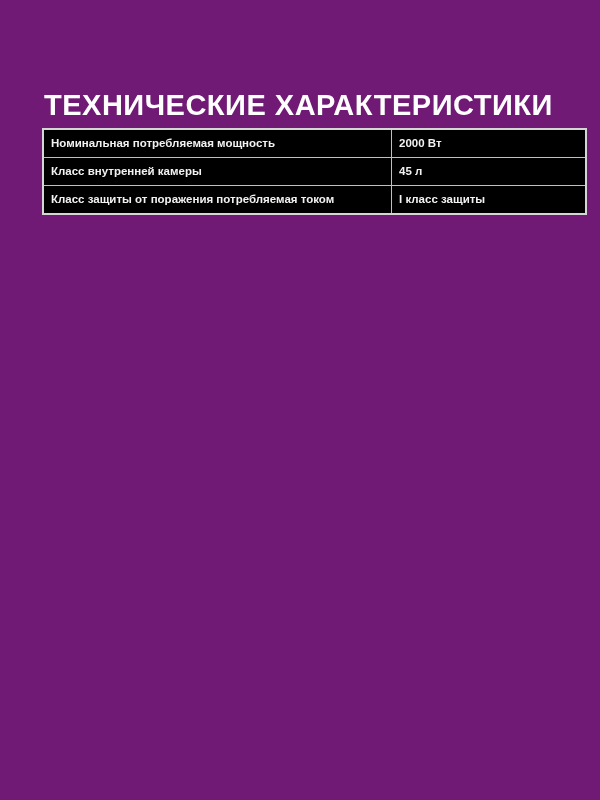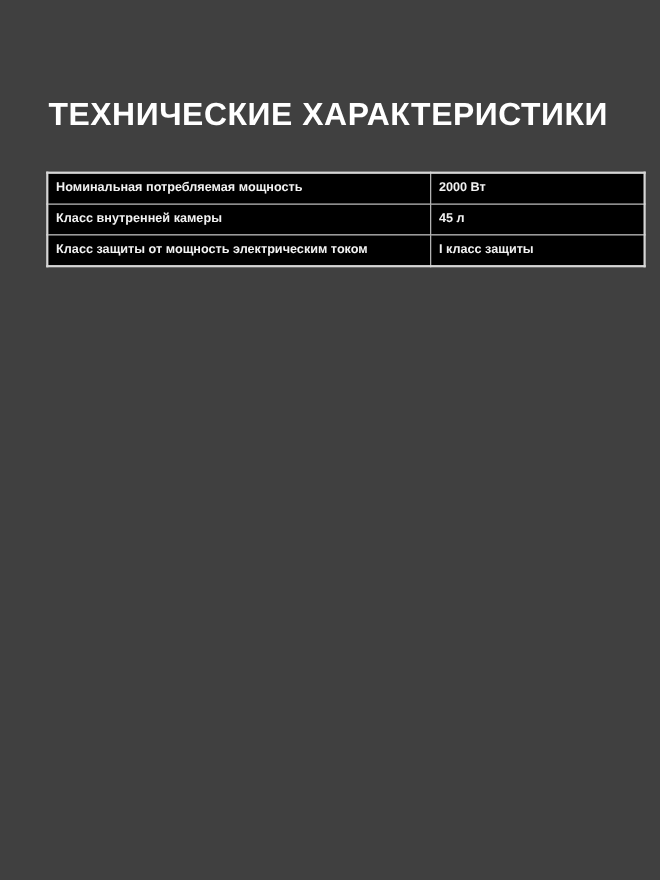--- a/index.html
+++ b/index.html
@@ -4,40 +4,40 @@
 <style>
   html, body {
     margin: 0;
     padding: 0;
     background: #000000;
   }
   .page {
     position: relative;
     width: 600px;
     height: 800px;
-    background: #404040;
+    background: #701a75;
     overflow: hidden;
     font-family: "Liberation Sans", sans-serif;
   }
   .page-title {
     position: absolute;
     left: 44px;
     top: 90px;
     margin: 0;
     color: #ffffff;
     font-size: 29px;
     font-weight: bold;
     letter-spacing: 0.5px;
     line-height: 1.05;
     white-space: nowrap;
   }
   .spec-table {
     position: absolute;
     left: 42px;
-    top: 156px;
+    top: 128px;
     width: 512px;
     border-collapse: collapse;
     table-layout: fixed;
     border: 2px solid #d6d6d6;
   }
   .spec-table td {
     border: 1px solid #c0c0c0;
     background: #000000;
     color: #f2f2f2;
     font-size: 11.5px;
@@ -69,19 +69,19 @@
 
     <tr>
         <td class="label">Номинальная потребляемая мощность</td>
         <td class="value">2000 Вт</td>
       </tr>
         <tr>
         <td class="label">Класс внутренней камеры</td>
         <td class="value">45 л</td>
       </tr>
         <tr>
-        <td class="label">Класс защиты от мощность электрическим током</td>
+        <td class="label">Класс защиты от поражения потребляемая током</td>
         <td class="value">I класс защиты</td>
       </tr>
       </tbody>
   </table>
 
 </div>
 
 </body></html>

